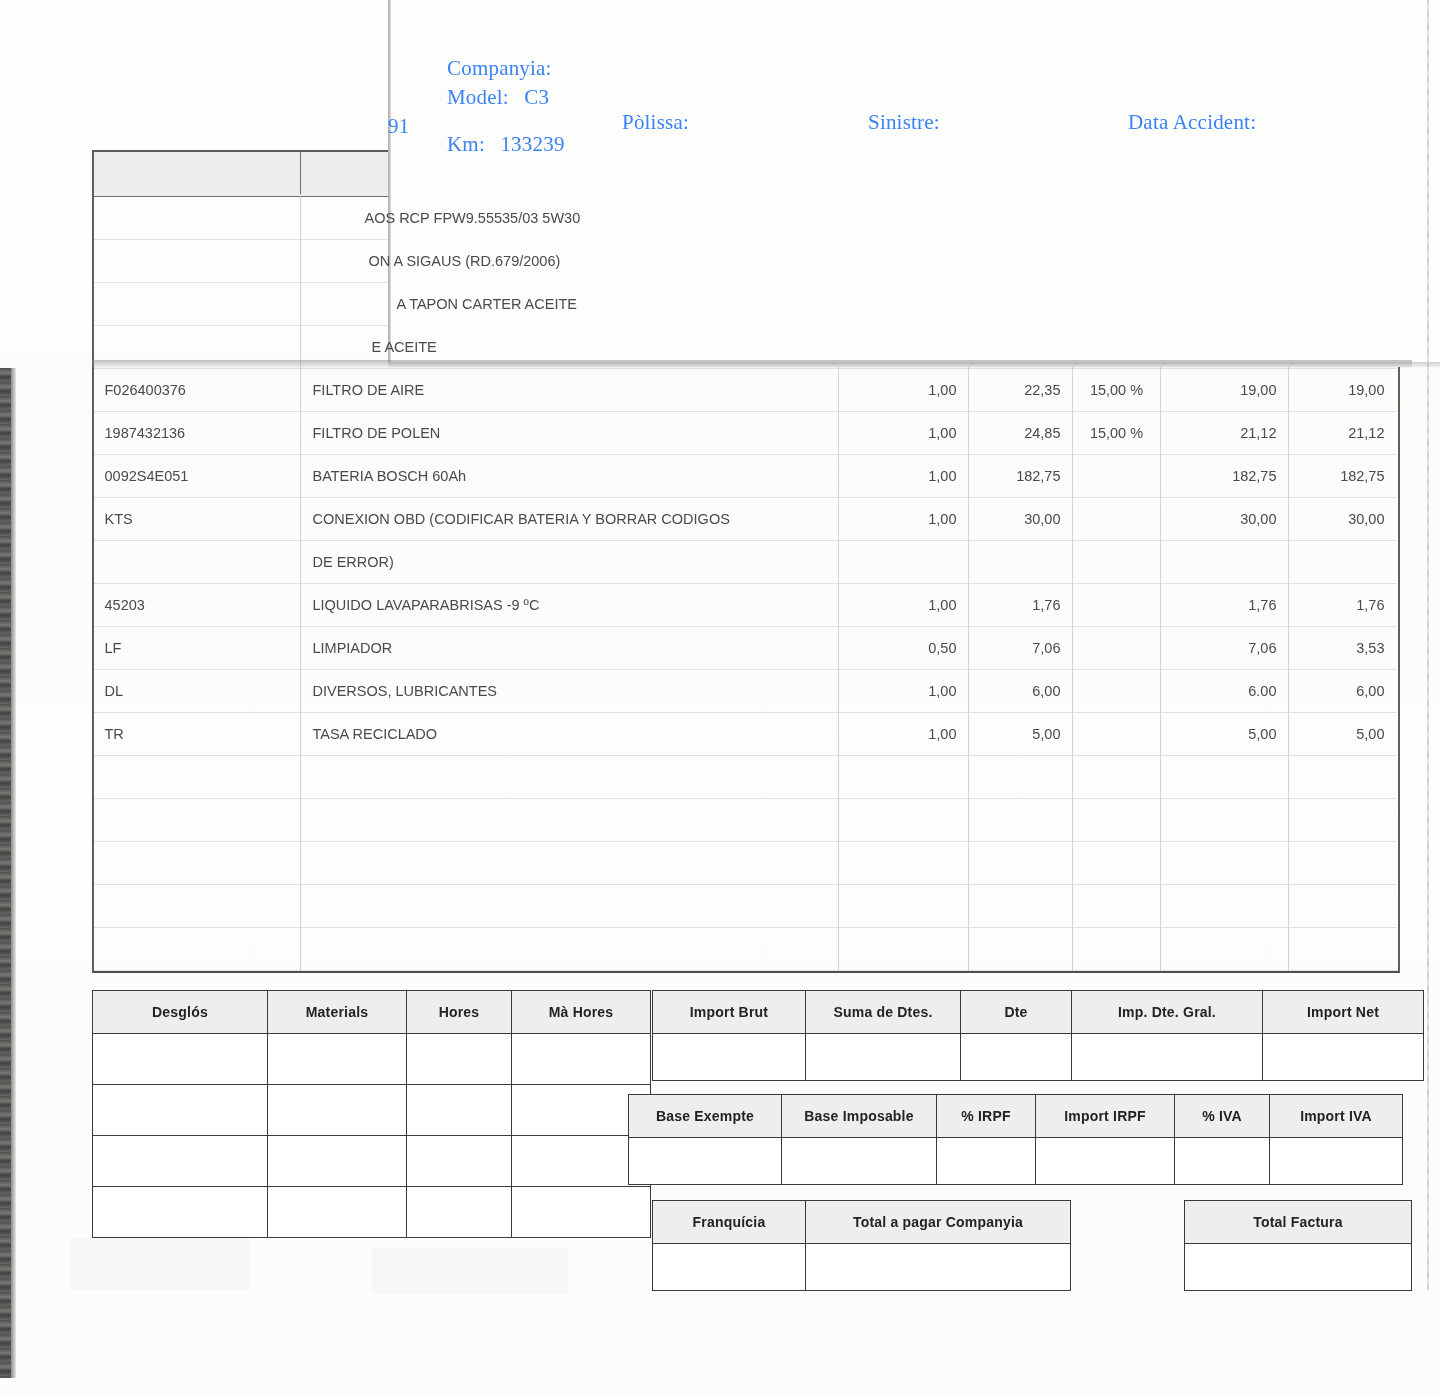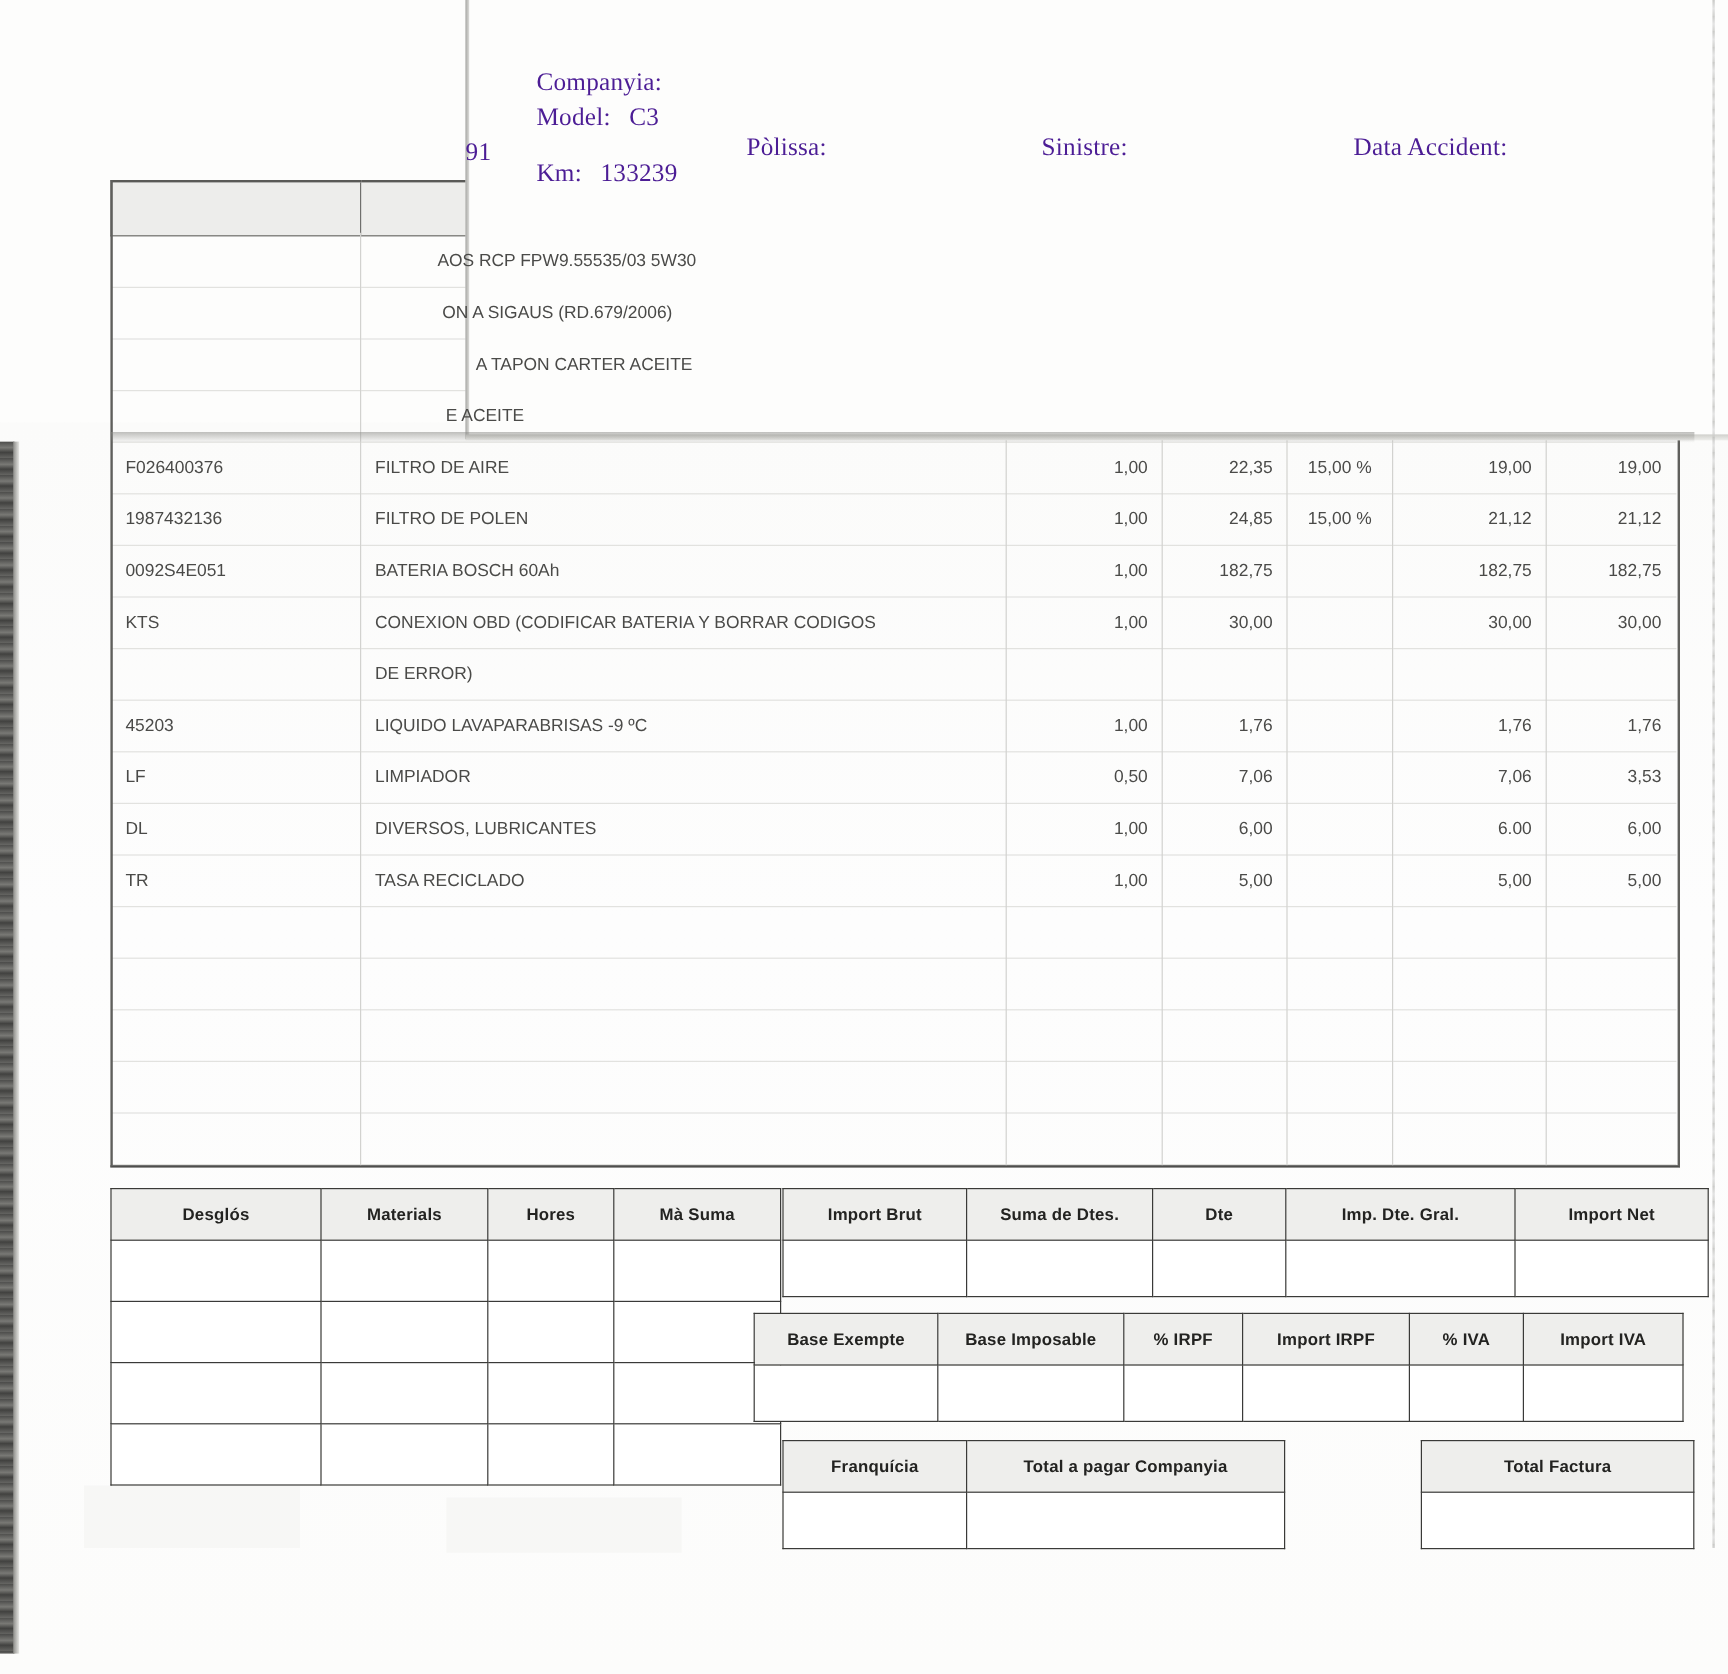--- a/index.html
+++ b/index.html
@@ -99,21 +99,21 @@
   .items-frame{
     position:absolute;left:92px;top:150px;width:1304px;height:821px;
     border-left:2px solid #5f5f5c;
     border-right:2px solid #5f5f5c;
     border-bottom:2px solid #4e4e4c;
     pointer-events:none;
   }
 
   
   .hdr{
-    position:absolute;color:#4c1d95;
+    position:absolute;color:#3b82f6;
     font-family:"Liberation Serif",serif;
     font-size:21px;letter-spacing:.2px;
   }
   #hdr-companyia{left:447px;top:56px;}
   #hdr-model{left:447px;top:85px;}
   #hdr-km{left:447px;top:132px;}
   #hdr-numfrag{left:388px;top:114px;}
   #hdr-polissa{left:622px;top:110px;}
   #hdr-sinistre{left:868px;top:110px;}
   #hdr-data{left:1128px;top:110px;}
@@ -381,21 +381,21 @@
     <span>Data Accident:</span>
     <span class="hdr-val"></span>
   </div>
 
   <table class="sum" id="t-desglos">
     <thead>
         <tr id="h-desglos">
           <th style="width: 172px;">Desglós</th>
           <th style="width: 136px;">Materials</th>
           <th style="width: 102px;">Hores</th>
-          <th style="width: 136px;">Mà Suma</th>
+          <th style="width: 136px;">Mà Hores</th>
         </tr>
       </thead>
     <tbody id="b-desglos">
         <tr>
           <td></td>
           <td></td>
           <td></td>
           <td></td>
         </tr>
         <tr>

